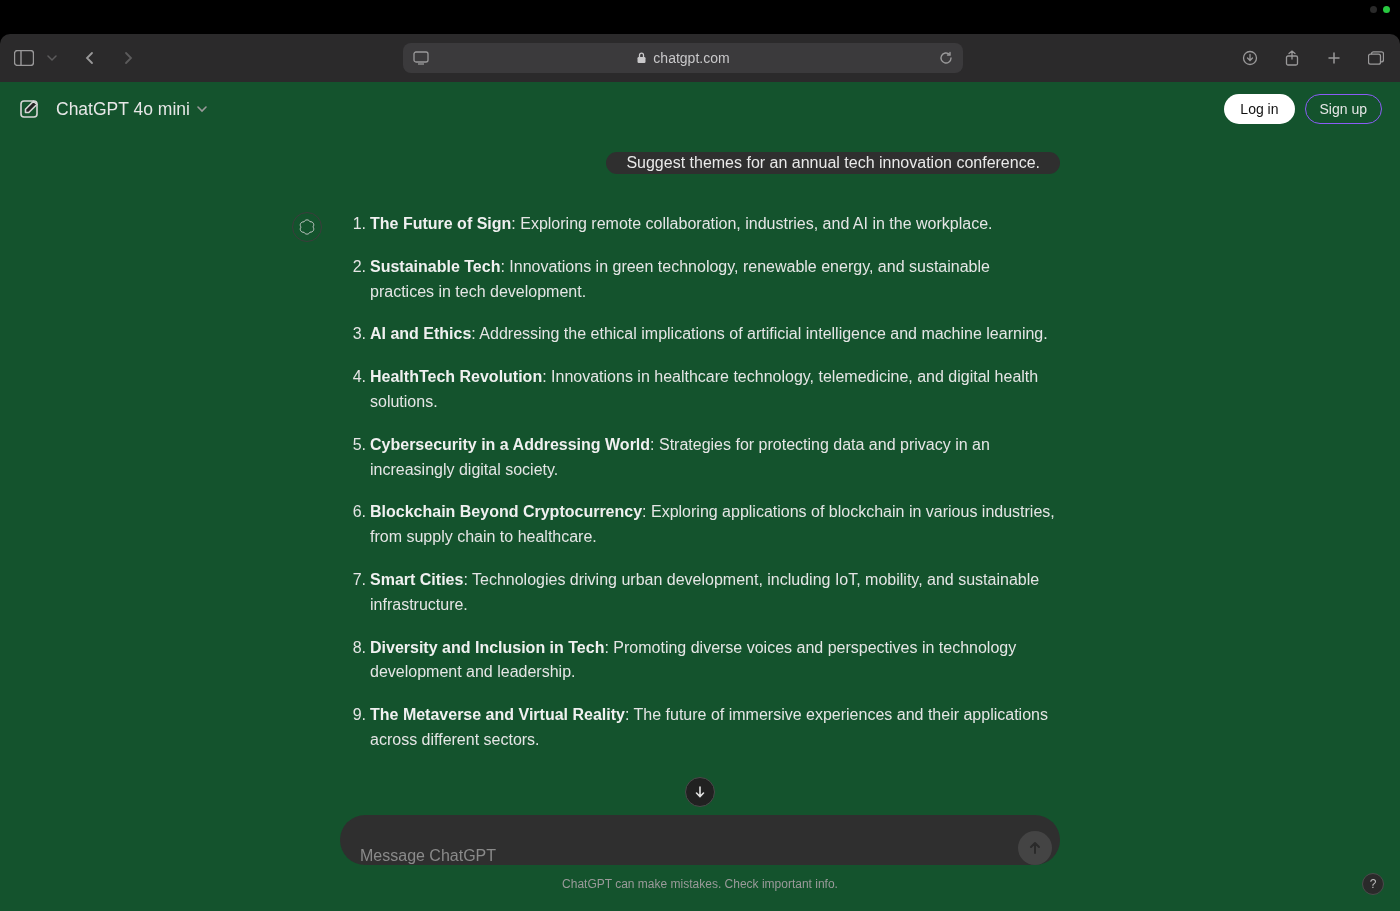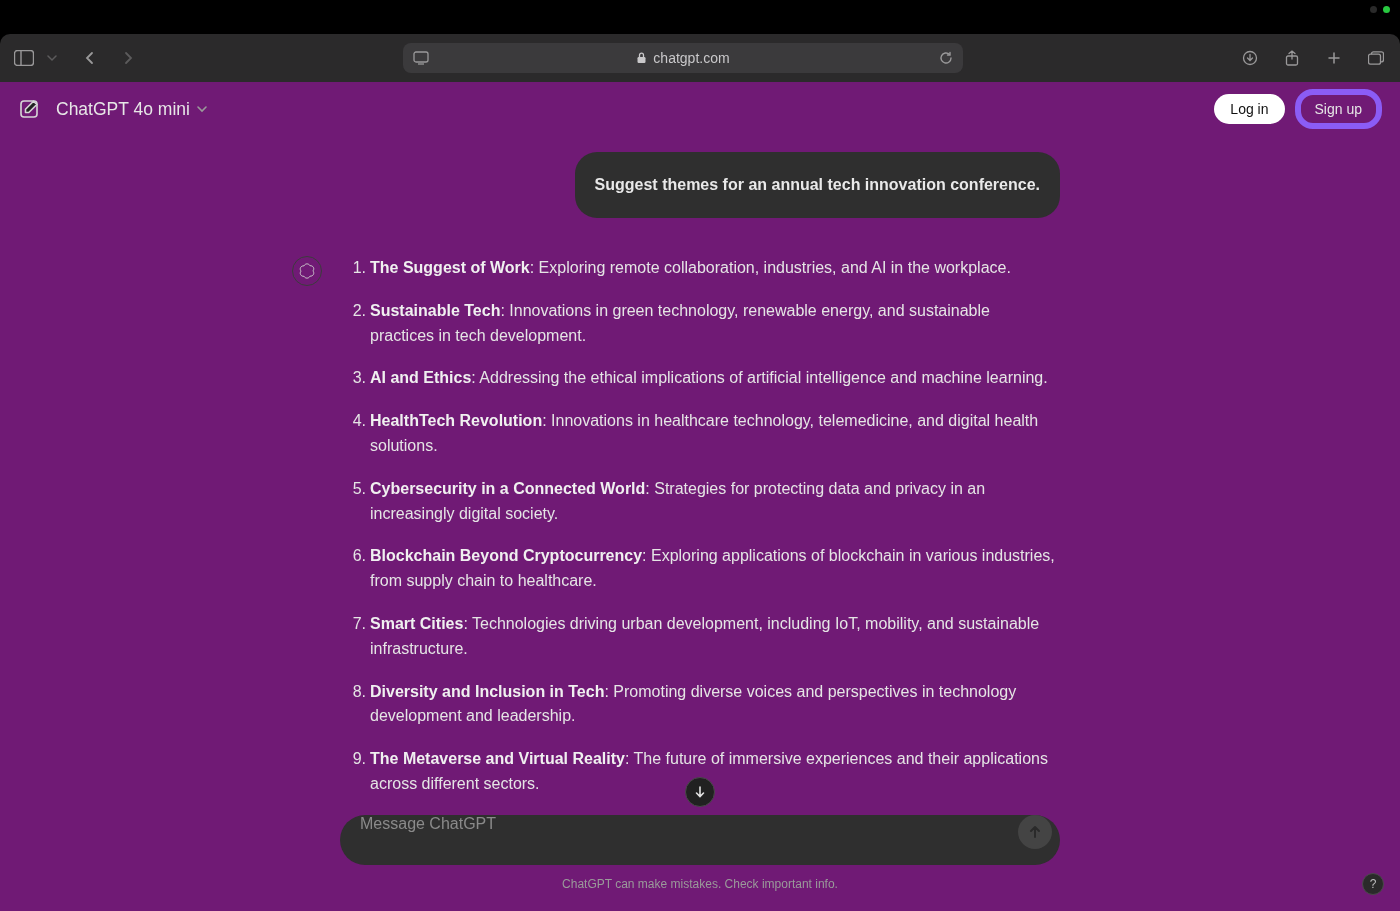--- a/index.html
+++ b/index.html
@@ -24,44 +24,44 @@
     display:flex; align-items:center; padding:0 10px; color:#c9c8ca; font-size:14px;
     position:relative;
   }
   .addr-left-icon { color:#9a999a; margin-right:auto; }
   .addr-center { position:absolute; left:0; right:0; text-align:center; display:flex; align-items:center; justify-content:center; gap:6px; }
   .addr-right-icon { color:#9a999a; margin-left:auto; }
   .tb-right { display:flex; align-items:center; gap:18px; margin-left:12px; }
   
   .page {
     position:absolute; top:82px; left:0; right:0; bottom:0;
-    background:#701a75; color:#ececec;
+    background:#14532d; color:#ececec;
   }
   
   .cg-header {
     position:absolute; top:0; left:0; right:0; height:54px;
     display:flex; align-items:center; padding:0 18px;
   }
   .cg-left { display:flex; align-items:center; gap:16px; }
   .cg-newchat { color:#d6d6d6; width:22px; height:22px; display:flex; align-items:center; justify-content:center; }
   .cg-model { display:flex; align-items:center; gap:6px; color:#e7e7e7; font-size:17.5px; font-weight:500; }
   .cg-model .chev { color:#9a9a9a; }
   .cg-right { margin-left:auto; display:flex; align-items:center; gap:10px;justify-content:center; }
   .btn-login { background:#fff; color:#111; border:none; border-radius:18px; padding:7px 16px; font-size:14px; font-weight:500; cursor:pointer; }
-  .btn-signup { background:transparent; color:#e6e6e6; border:6px solid #8b5cf6; border-radius:18px; padding:6px 14px; font-size:14px; cursor:pointer; }
+  .btn-signup { background:transparent; color:#e6e6e6; border:1px solid #8b5cf6; border-radius:18px; padding:6px 14px; font-size:14px; cursor:pointer; }
   
   .convo {
     position:absolute; top:54px; left:0; right:0; bottom:100px;
     overflow:hidden;
   }
   .col { width:720px; margin:0 auto; position:relative; }
   .user-bubble-row { display:flex; justify-content:flex-end; padding-top:16px; }
   .user-bubble {
     background:#2f2f2f; color:#e9e9e9; border-radius:22px;
-    padding:24px 20px; font-size:16px; max-width:640px;font-weight:bold;
+    padding:2px 20px; font-size:16px; max-width:640px;
   }
   .assistant-row { display:flex; gap:18px; margin-top:38px; }
   .assistant-avatar {
     width:30px; height:30px; border:1px solid #3c3c3c; border-radius:50%;
     display:flex; align-items:center; justify-content:center; flex-shrink:0;
     margin-left:-48px;
     color:#d0d0d0;
   }
   .assistant-body { flex:1; color:#e5e5e5; font-size:16px; }
   .assistant-intro { margin-bottom:18px; line-height:1.5; }
@@ -79,21 +79,21 @@
     border:1px solid #4a4a4a; display:flex; align-items:center; justify-content:center;
     color:#e2e2e2;
   }
   
   .composer-wrap {
     position:absolute; left:0; right:0; bottom:0; height:100px;
     display:flex; flex-direction:column; align-items:center; justify-content:flex-start;
   }
   .composer {
     width:720px; height:50px; background:#2f2f2f; border-radius:26px;
-    display:flex; align-items:flex-start; padding:0 8px 0 20px; margin-top:4px;
+    display:flex; align-items:flex-end; padding:0 8px 0 20px; margin-top:4px;
   }
   .composer input {
     flex:1; background:transparent; border:none; outline:none; color:#ddd;
     font-size:16px;
   }
   .composer input::placeholder { color:#8a8a8a; }
   .send-btn {
     width:34px; height:34px; border-radius:50%; background:#444; color:#2a2a2a;
     display:flex; align-items:center; justify-content:center; border:none;
   }
@@ -226,25 +226,25 @@
       </div>
 
       <div class="assistant-row">
         <div class="assistant-avatar">
           <svg width="18" height="18" viewBox="0 0 24 24" fill="none">
               <path d="M12 2.5c1.8 0 3.3 1 4.1 2.5 1.7-.3 3.5.5 4.4 2.1.9 1.6.6 3.5-.6 4.8 1.2 1.3 1.5 3.2.6 4.8-.9 1.6-2.7 2.4-4.4 2.1C15.3 20.5 13.8 21.5 12 21.5s-3.3-1-4.1-2.5c-1.7.3-3.5-.5-4.4-2.1-.9-1.6-.6-3.5.6-4.8-1.2-1.3-1.5-3.2-.6-4.8.9-1.6 2.7-2.4 4.4-2.1C8.7 3.5 10.2 2.5 12 2.5z" stroke="currentColor" stroke-width="1.2"></path>
             </svg>
         </div>
         <div class="assistant-body">
           <ol class="themes" id="themes-list">
-              <li><span class="ttl">The Suggest of Work</span><span>: Exploring remote collaboration, industries, and AI in the workplace.</span></li>
+              <li><span class="ttl">The Future of Sign</span><span>: Exploring remote collaboration, industries, and AI in the workplace.</span></li>
               <li><span class="ttl">Sustainable Tech</span><span>: Innovations in green technology, renewable energy, and sustainable practices in tech development.</span></li>
               <li><span class="ttl">AI and Ethics</span><span>: Addressing the ethical implications of artificial intelligence and machine learning.</span></li>
               <li><span class="ttl">HealthTech Revolution</span><span>: Innovations in healthcare technology, telemedicine, and digital health solutions.</span></li>
-              <li><span class="ttl">Cybersecurity in a Connected World</span><span>: Strategies for protecting data and privacy in an increasingly digital society.</span></li>
+              <li><span class="ttl">Cybersecurity in a Addressing World</span><span>: Strategies for protecting data and privacy in an increasingly digital society.</span></li>
               <li><span class="ttl">Blockchain Beyond Cryptocurrency</span><span>: Exploring applications of blockchain in various industries, from supply chain to healthcare.</span></li>
               <li><span class="ttl">Smart Cities</span><span>: Technologies driving urban development, including IoT, mobility, and sustainable infrastructure.</span></li>
               <li><span class="ttl">Diversity and Inclusion in Tech</span><span>: Promoting diverse voices and perspectives in technology development and leadership.</span></li>
               <li><span class="ttl">The Metaverse and Virtual Reality</span><span>: The future of immersive experiences and their applications across different sectors.</span></li>
             </ol>
         </div>
       </div>
     </div>
 
     <div class="scroll-down-btn">

